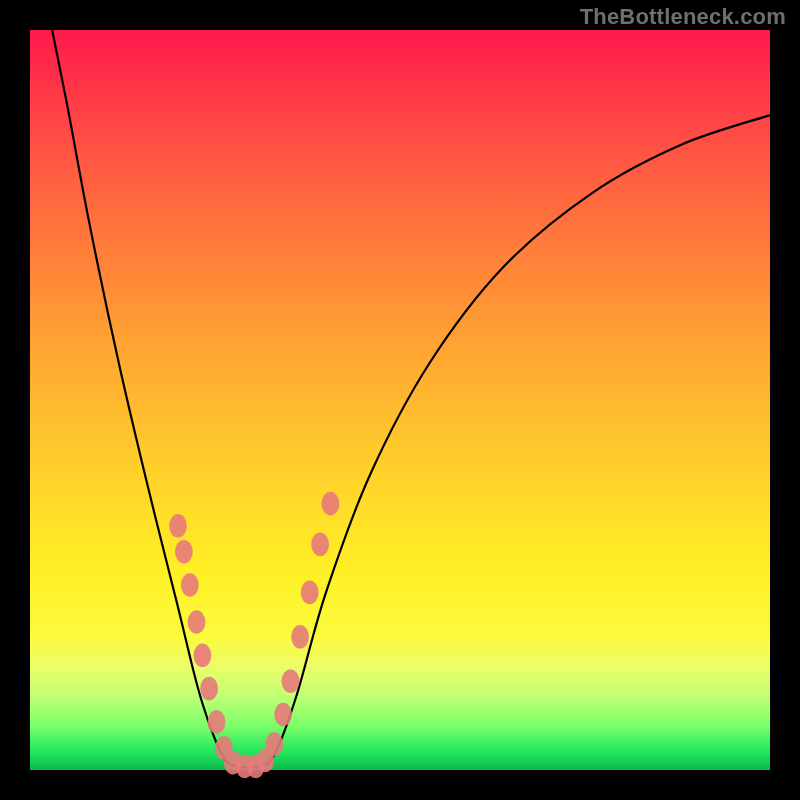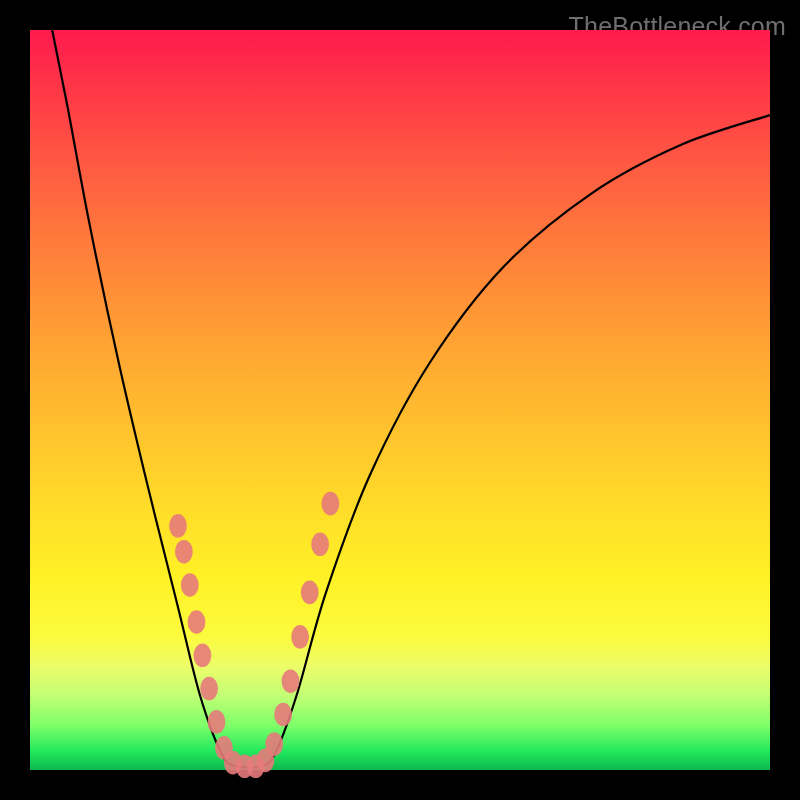--- a/index.html
+++ b/index.html
@@ -36,25 +36,25 @@
       #fbfb3e 82%,
       #ecfd69 86%,
       #c1ff74 90%,
       #7dff6a 94%,
       #22e85c 97.5%,
       #0bb84f 100%
     );
   }
   .watermark {
     position: absolute;
-    top: 12px;
+    top: 4px;
     right: 14px;
     color: #6f6f6f;
-    font-size: 25px;
-    font-weight: 400;
+    font-size: 22px;
+    font-weight: 700;
     letter-spacing: 0.2px;
     user-select: none;
   }
   svg.curve {
     position: absolute;
     left: 0; top: 0;
     width: 740px;
     height: 740px;
     overflow: visible;
   }

